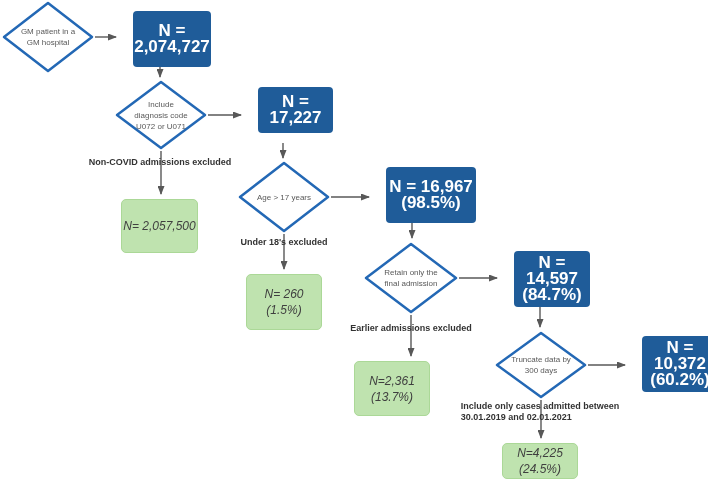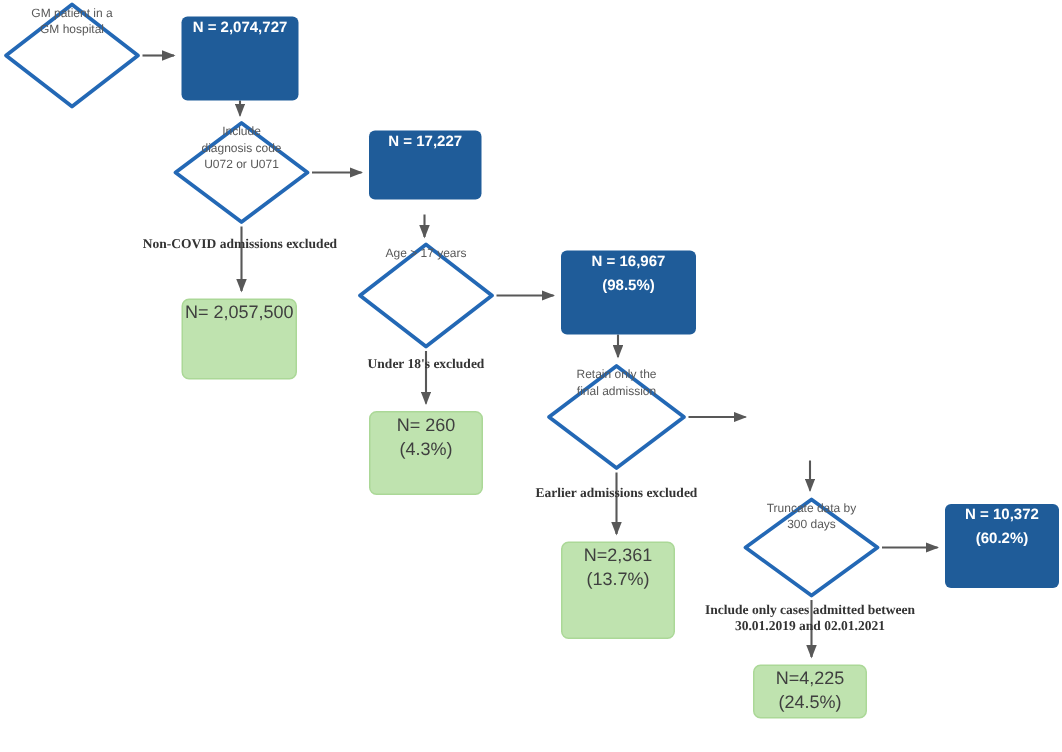--- a/index.html
+++ b/index.html
@@ -30,63 +30,63 @@
   }
   .wires polygon {
     fill: var(--decision-fill, #ffffff);
     stroke: var(--decision-border, #2368B5);
     stroke-width: 2.5;
     stroke-linejoin: round;
   }
   .node {
     position: absolute;
     display: flex;
-    align-items: flex-start;
+    align-items: center;
     justify-content: center;
     text-align: center;
     box-sizing: border-box;
     z-index: 2;
   }
   .node span {
     white-space: pre-line;
   }
   .count-box {
     background: var(--count-box-fill, #1F5C99);
     border-radius: 4px;
     color: var(--count-box-text, #ffffff);
     font-weight: bold;
-    font-size: 10px;
+    font-size: 17px;
     line-height: 16px;
+    margin-left: 12px;
   }
   .excluded-box {
     background: var(--excluded-box-fill, #BFE3AF);
     border: 1px solid var(--excluded-box-border, #ABD897);
     border-radius: 5px;
     color: var(--excluded-box-text, #3F3F3F);
     font-size: 12px;
     line-height: 16px;
+    font-style: italic;
   }
   .decision-text {
     background: transparent;
     color: var(--decision-text, #595959);
     font-size: 8px;
     line-height: 11px;
     z-index: 3;
   }
   .edge-label {
     position: absolute;
     transform: translateX(-50%);
-    text-align: center;
     color: var(--edge-label-text, #333333);
     font-size: 9px;
     font-weight: bold;
     line-height: 11px;
     white-space: pre-line;
     z-index: 3;
-    font-family: Liberation Serif, serif;
   }
 </style>
 </head>
 <body>
 
 <div class="canvas">
 
   <svg class="wires" width="708" height="501" viewBox="0 0 708 501">
     <defs>
       <marker id="ah" markerWidth="9" markerHeight="7" refX="8" refY="3.5" orient="auto" markerUnits="userSpaceOnUse">
@@ -139,33 +139,37 @@
   <div class="node count-box" style="left:121px;top:11px;width:78px;height:56px">
     <span>N = 2,074,727</span>
   </div>
   <div class="node count-box" style="left:246px;top:87px;width:75px;height:46px">
     <span>N = 17,227</span>
   </div>
   <div class="node count-box" style="left:374px;top:167px;width:90px;height:56px">
     <span>N = 16,967
 (98.5%)</span>
   </div>
+  <div class="node count-box" style="left:502px;top:251px;width:76px;height:56px">
+    <span>N = 14,597
+(84.7%)</span>
+  </div>
   <div class="node count-box" style="left:630px;top:336px;width:76px;height:56px">
     <span>N = 10,372
 (60.2%)</span>
   </div>
 
   <div class="node excluded-box" style="left:121px;top:199px;width:77px;height:54px">
     <span>N= 2,057,500</span>
   </div>
   <div class="node excluded-box" style="left:246px;top:274px;width:76px;height:56px">
     <span>N= 260
-(4.3%)</span>
+(1.5%)</span>
   </div>
-  <div class="node excluded-box" style="left:374px;top:361px;width:76px;height:65px">
+  <div class="node excluded-box" style="left:354px;top:361px;width:76px;height:55px">
     <span>N=2,361
 (13.7%)</span>
   </div>
   <div class="node excluded-box" style="left:502px;top:443px;width:76px;height:36px">
     <span>N=4,225
 (24.5%)</span>
   </div>
 
   <div class="edge-label" style="left:160px;top:157px">Non-COVID admissions excluded</div>
   <div class="edge-label" style="left:284px;top:237px">Under 18's excluded</div>

